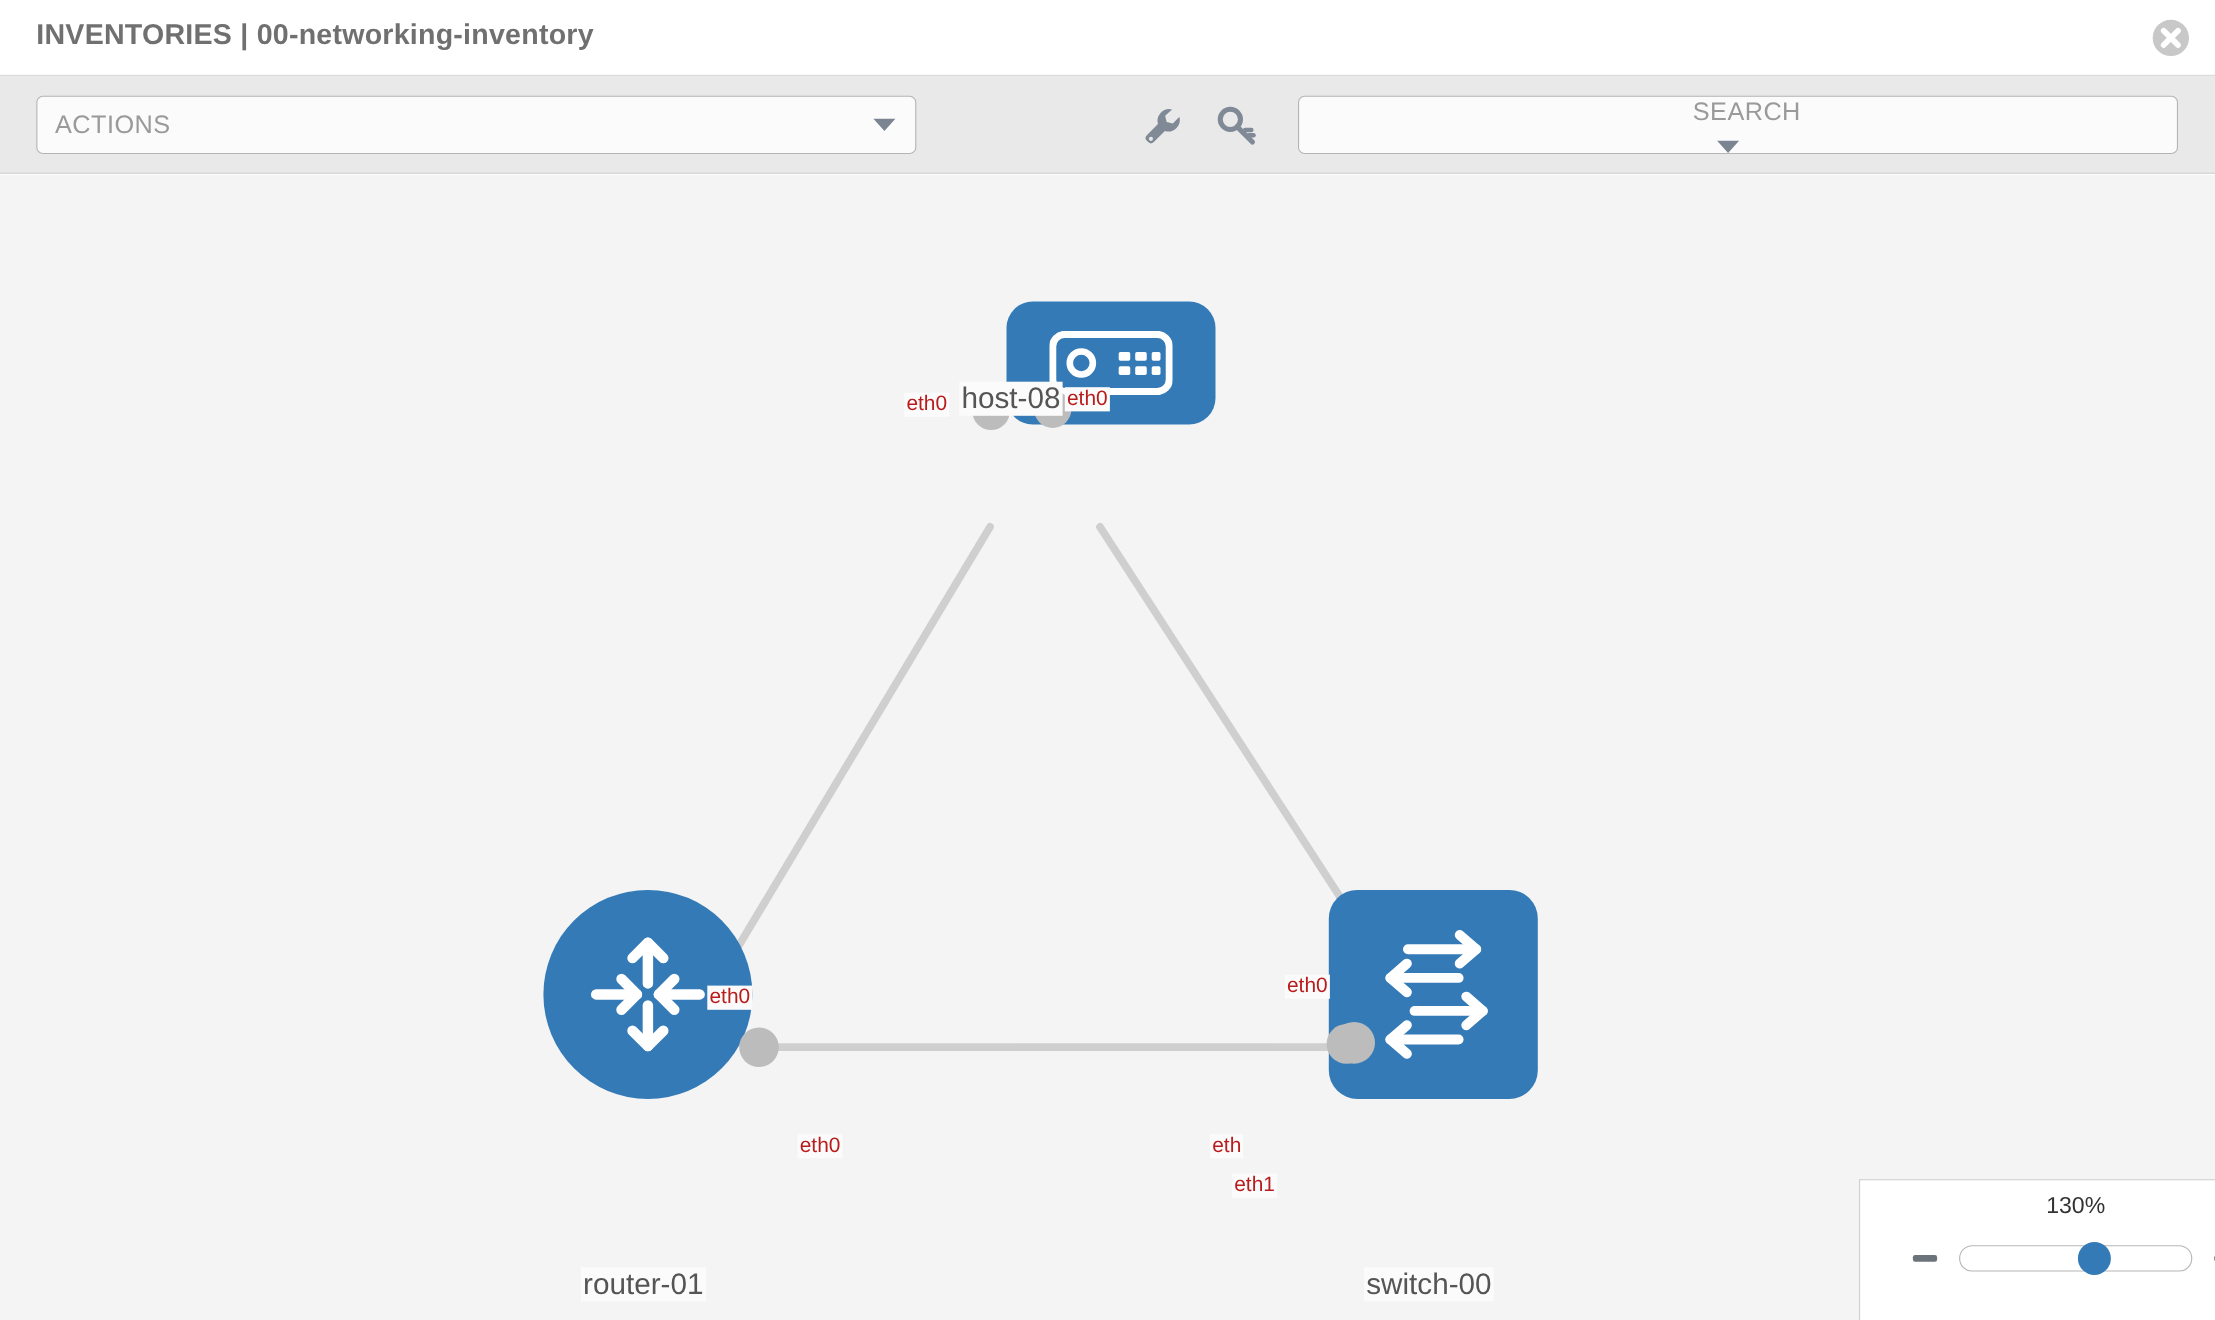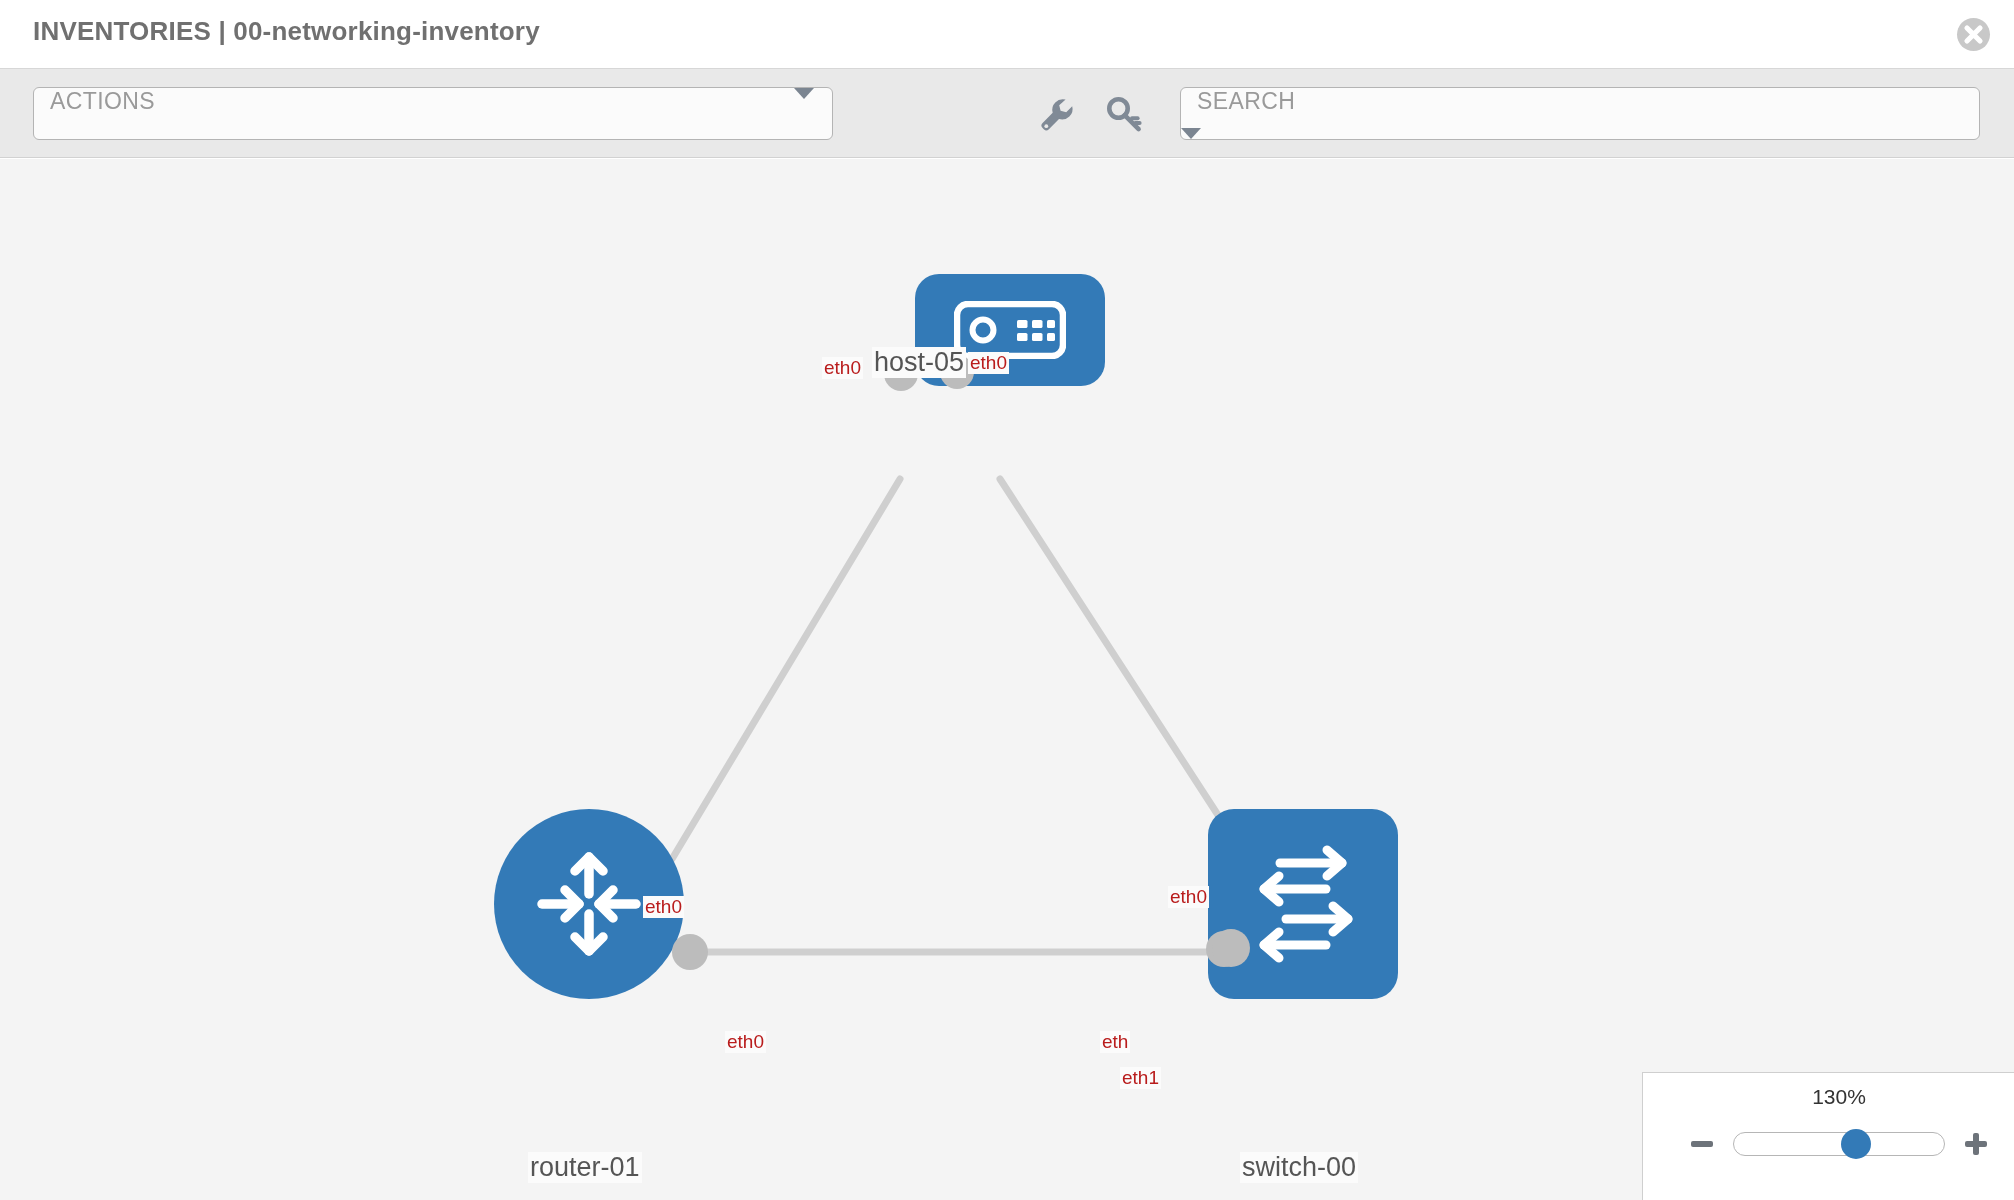--- a/index.html
+++ b/index.html
@@ -38,21 +38,21 @@
     width: 2014px; height: 89px;
     background: #e9e9e9;
     border-bottom: 1px solid #d2d2d2;
   }
   .select-box {
     position: absolute;
     background: #fbfbfb;
     border: 1px solid #b4b4b4;
     border-radius: 6px;
     height: 53px;
-    display: flex; align-items: flex-start;
+    display: flex; align-items: center;
     cursor: pointer;
   }
   .select-box .sel-label {
     font-size: 23px; color: #9a9a9a;
     padding-left: 16px; letter-spacing: 0.4px;
     flex: 1; white-space: nowrap; overflow: hidden;
   }
   .caret {
     width: 0; height: 0;
     border-left: 10px solid transparent;
@@ -111,21 +111,21 @@
     position: absolute;
     background: #bcbcbc;
     border-radius: 50%;
     cursor: pointer;
   }
 
   
   .zoom-panel {
     position: absolute;
     right: 0; bottom: 0;
-    width: 372px; height: 128px;
+    width: 324px; height: 128px;
     background: #ffffff;
     border-top: 1px solid #cfcfcf;
     border-left: 1px solid #cfcfcf;
   }
   .zoom-value {
     position: absolute; top: 12px; left: 0; width: 392px;
     text-align: center;
     font-size: 21px; color: #333333;
   }
   .zoom-row {
@@ -221,21 +221,21 @@
           <rect x="93" y="19" width="8" height="8" rx="1.6"></rect>
           <rect x="63" y="32" width="10.5" height="8" rx="1.6"></rect>
           <rect x="78" y="32" width="10.5" height="8" rx="1.6"></rect>
           <rect x="93" y="32" width="8" height="8" rx="1.6"></rect>
         </g>
       </svg>
     </div>
     <div class="connector" style="left:884px; top:198px; width:34px; height:34px;"></div>
     <div class="connector" style="left:940px; top:196px; width:34px; height:34px;"></div>
 
-    <div class="node-label" style="left:872px; top:188px;">host-05</div>
+    <div class="node-label" style="left:872px; top:188px;">host-08</div>
     <div class="iface-label" style="left:822px; top:198px;">eth0</div>
     <div class="iface-label" style="left:968px; top:193px;">eth0</div>
 
     <div class="node" id="node-router" style="left:494px; top:650px; width:190px; height:190px; border-radius:50%;">
       <svg width="118" height="118" viewBox="0 0 118 118">
         <g stroke="#ffffff" stroke-width="9.5" stroke-linecap="round" stroke-linejoin="round" fill="none">
           <line x1="59" y1="12" x2="59" y2="49"></line>
           <polyline points="45,26 59,12 73,26"></polyline>
           <line x1="59" y1="106" x2="59" y2="69"></line>
           <polyline points="45,92 59,106 73,92"></polyline>

